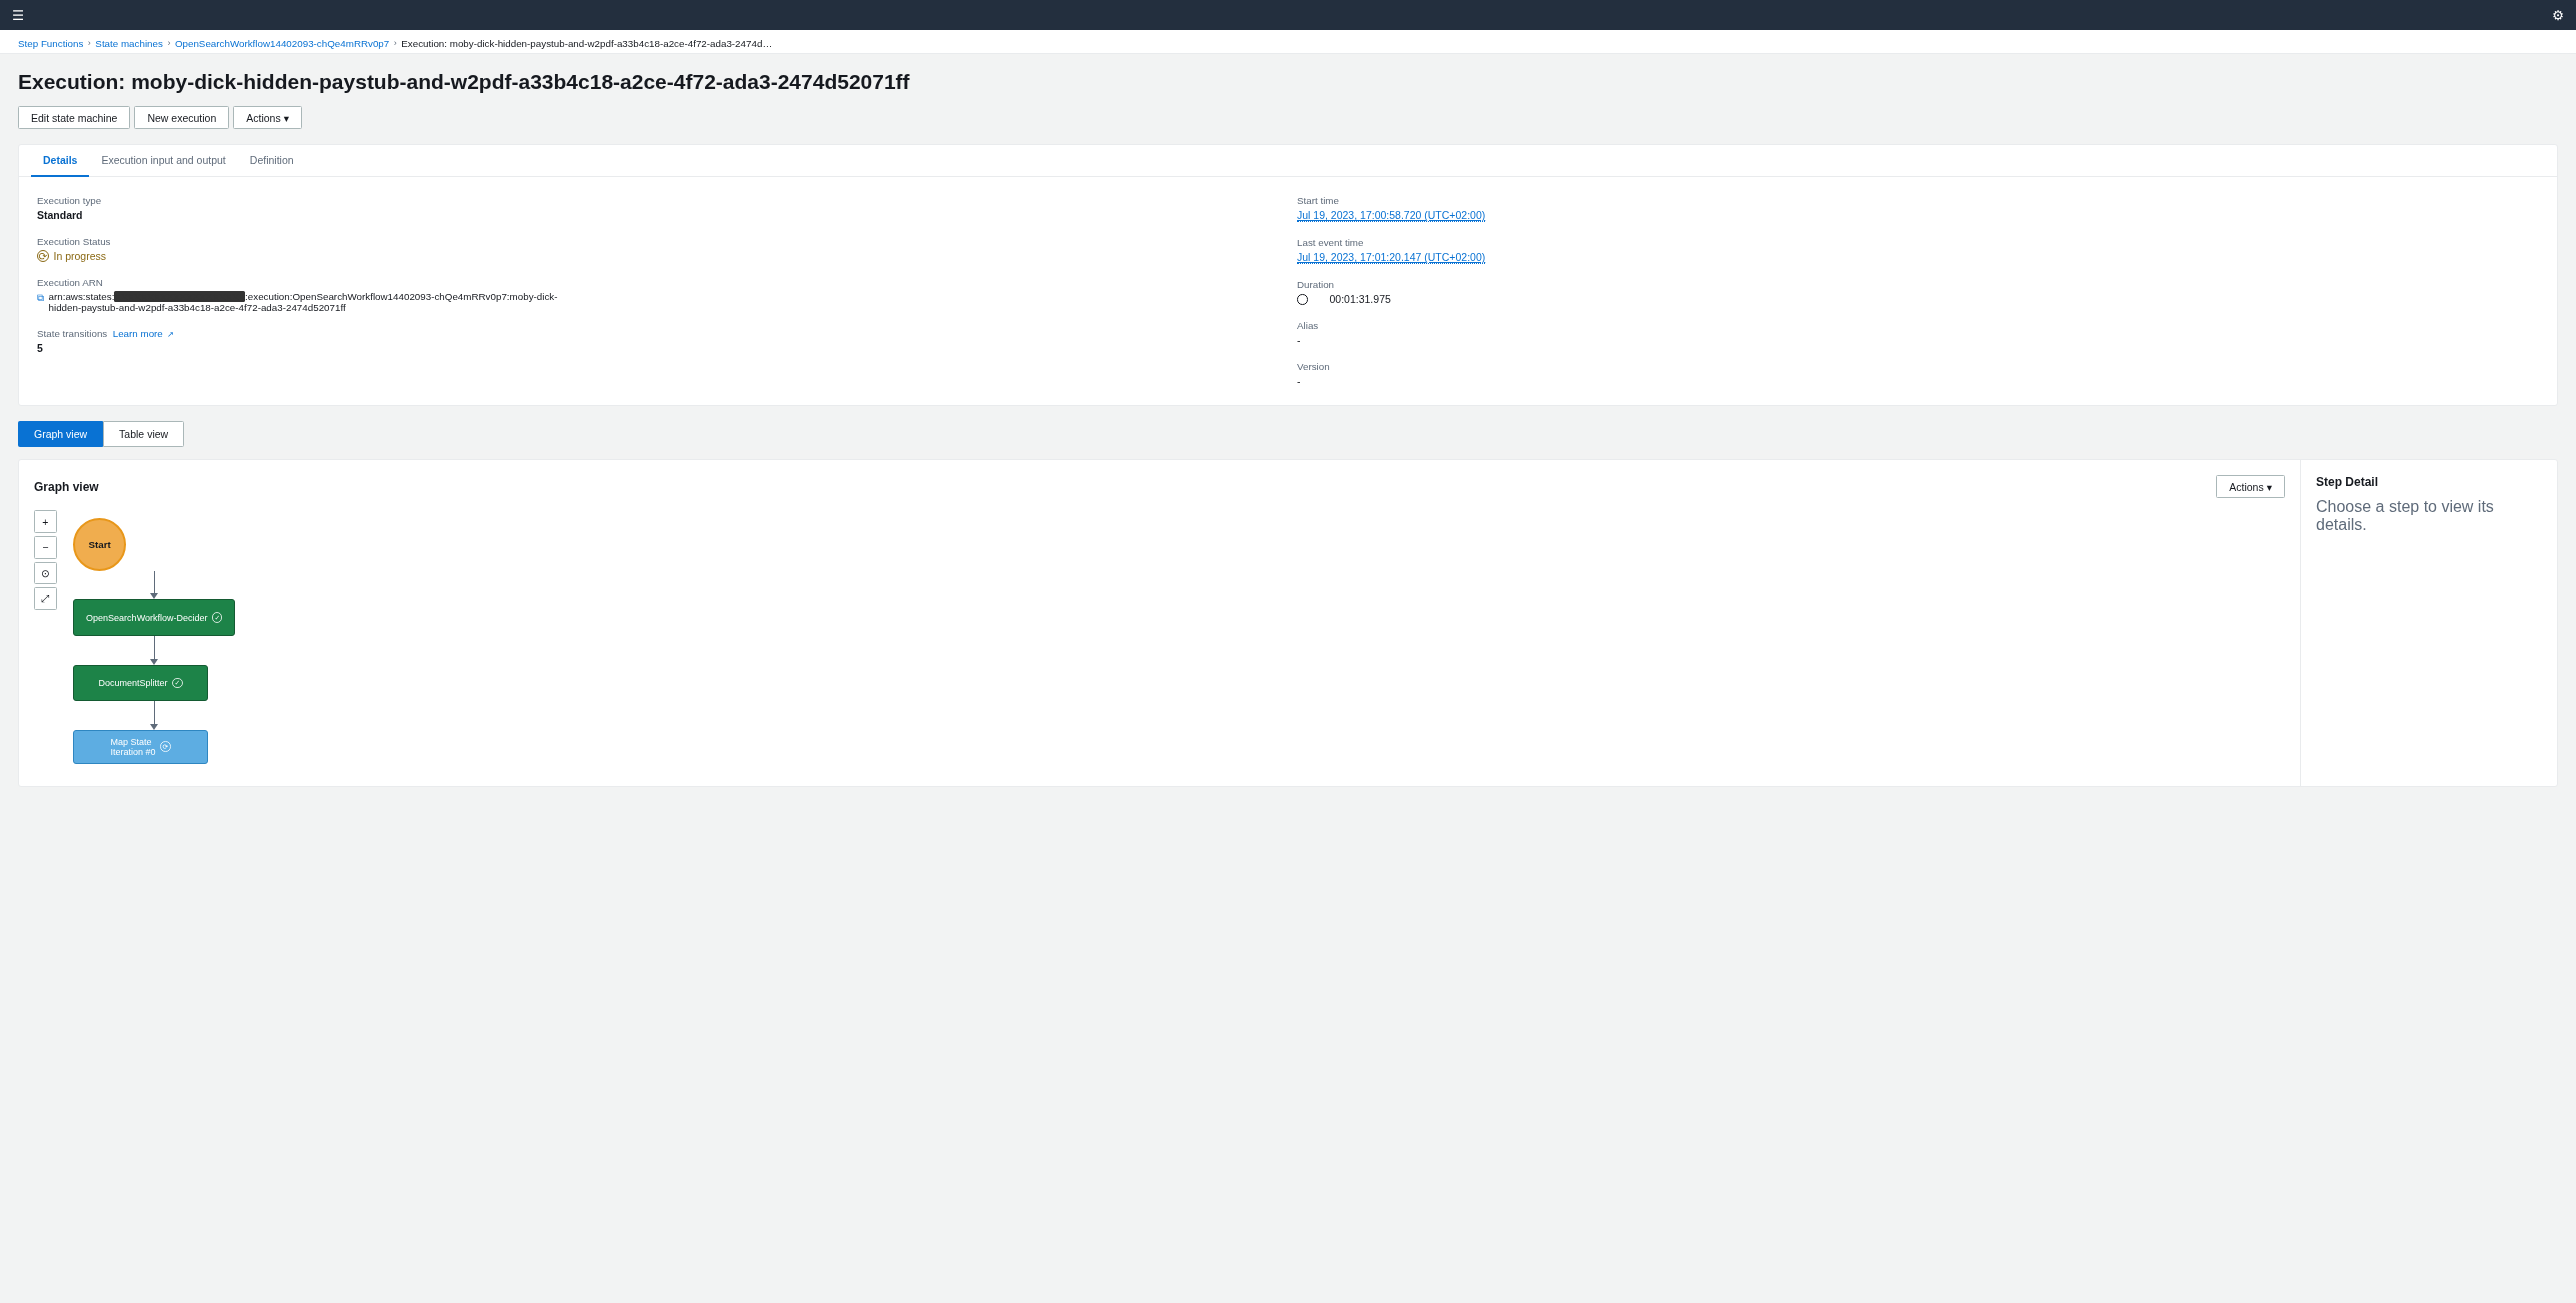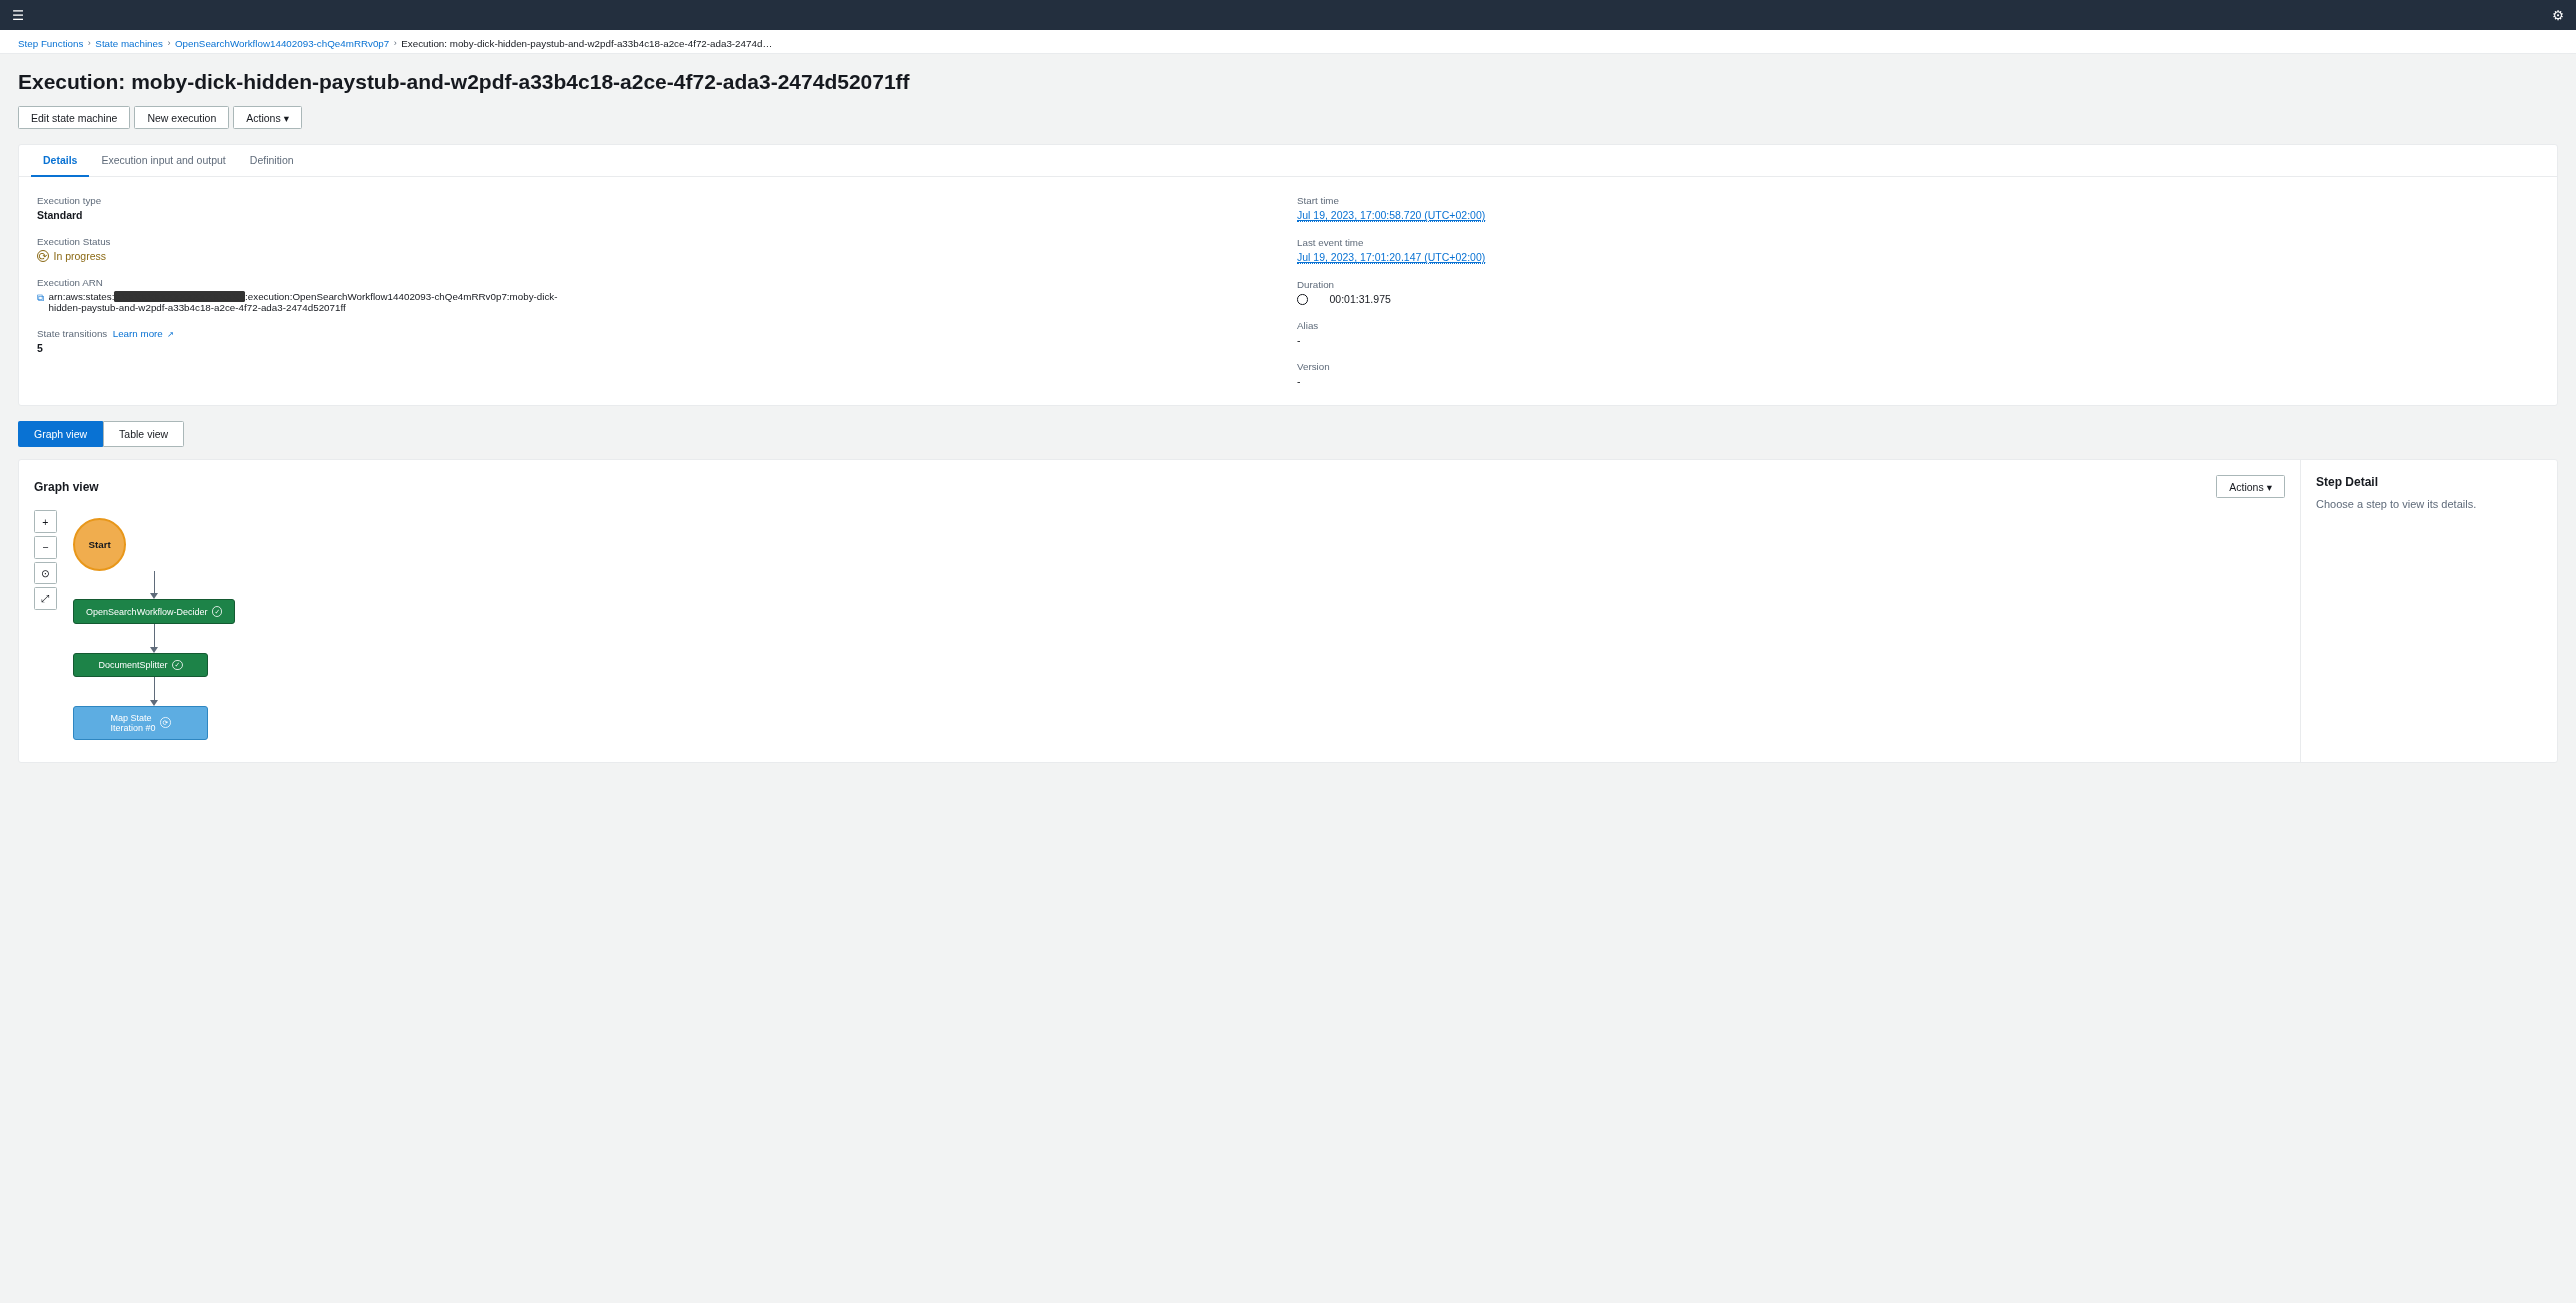--- a/index.html
+++ b/index.html
@@ -236,21 +236,21 @@
     .step-detail-panel {
       width: 256px;
       padding: 15px;
     }
     .step-detail-title {
       font-size: 12px;
       font-weight: 700;
       margin-bottom: 9px;
     }
     .step-detail-hint {
-      font-size: 11px;
+      font-size: 16px;
       color: #5f6b7a;
     }
     .graph-controls {
       display: flex;
       flex-direction: column;
       gap: 3px;
       margin-bottom: 12px;
     }
     .graph-ctrl-btn {
       width: 22.6px;
@@ -289,21 +289,21 @@
       align-items: center;
       justify-content: center;
       font-size: 9.8px;
       font-weight: 600;
       color: #16191f;
     }
     .node-green {
       background: #1d8348;
       border: 1.5px solid #145a32;
       color: #fff;
-      padding: 6px 12px;
+      padding: 12px 12px;
       border-radius: 3px;
       font-size: 9px;
       display: flex;
       align-items: center;
       gap: 4.5px;
       min-width: 135px;
       justify-content: center;
     }
     .node-blue {
       background: #5dade2;

